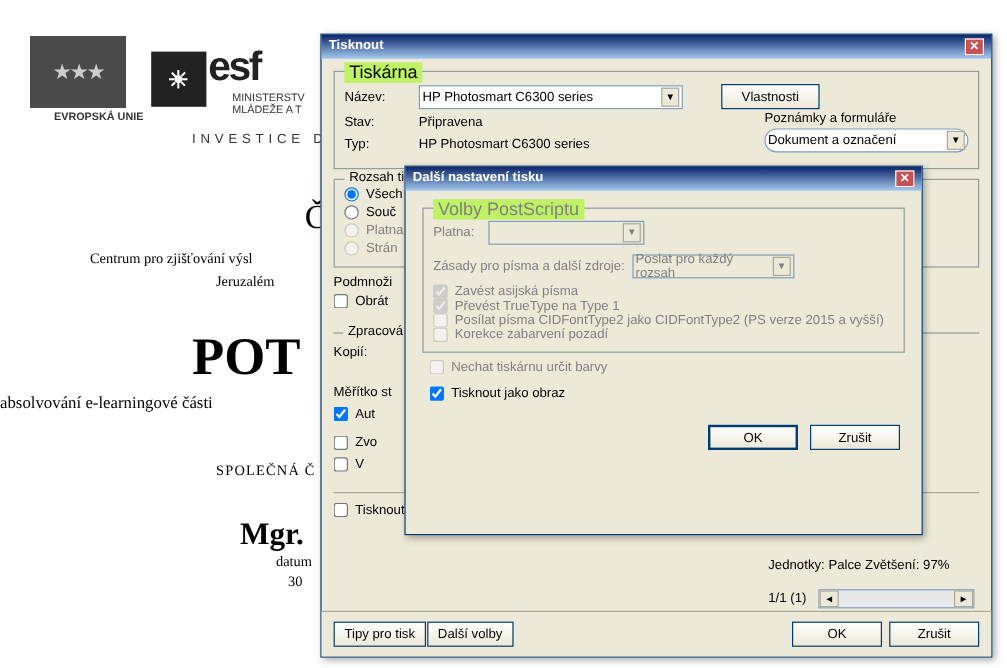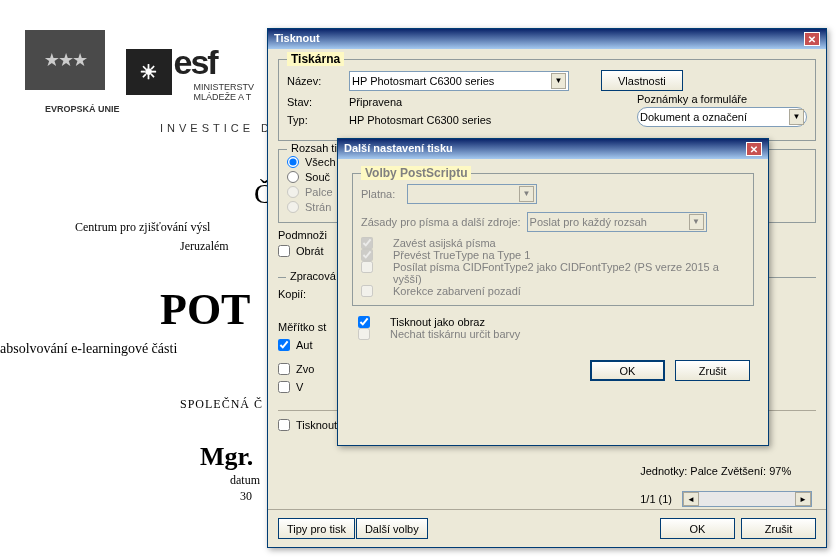--- a/index.html
+++ b/index.html
@@ -24,21 +24,21 @@
       align-items: center;
     }
     .logo-eu {
       width: 80px; height: 60px;
       background: #4a4a4a;
       display: flex; flex-direction: column;
       align-items: center; justify-content: center;
       color: #fff; font-size: 8px;
     }
     .logo-eu .stars { color: #ccc; font-size: 18px; letter-spacing: -2px; }
-    .logo-eu-label { font-size: 9px; color: #333; padding-top: 14px; text-align: center; font-weight: bold; margin-left: 20px; }
+    .logo-eu-label { font-size: 9px; color: #333; padding-top: 2px; text-align: center; font-weight: bold; margin-left: 20px; }
     .logo-esf {
       display: flex; align-items: center; gap: 2px;
     }
     .logo-esf-sq { width: 46px; height: 46px; background: #222; color: #fff; display: flex; align-items: center; justify-content: center; font-size: 20px; font-weight: bold; }
     .logo-esf-text { font-size: 34px; font-weight: 800; color: #222; letter-spacing: -2px; }
     .ministry { font-size: 9px; color: #333; padding-left: 4px; margin-left: 16px; }
     .invest {
       letter-spacing: 4px; font-size: 11px; color: #333; padding: 8px 0 0 160px;
     }
     .doc-centrum { padding: 10px 0 0 75px; font-size: 12px; font-family: 'Times New Roman', serif; }
@@ -72,24 +72,23 @@
     .titlebar .close { width: 16px; height: 14px; background: #c75050; color: #fff; text-align: center; font-size: 10px; line-height: 13px; border: 1px solid #fff; cursor: pointer; }
     .groupbox {
       border: 1px solid #919b9c;
       margin: 8px 10px;
       padding: 10px 8px 8px 8px;
       position: relative;
     }
     .groupbox .legend {
       position: absolute;
       top: -8px; left: 8px;
-      background: #fef9c3;
+      background: #bef264;
       padding: 0 4px;
-      font-size: 12px;
-      font-weight: bold;
+      font-size: 15px;
     }
     .row { display: flex; align-items: center; gap: 6px; margin-bottom: 5px; }
     .lbl { width: 56px; }
     .select {
       border: 1px solid #7f9db9;
       background: #fff;
       height: 20px;
       font-size: 11px;
       padding: 0 2px;
       display: flex; align-items: center; justify-content: space-between;
@@ -123,21 +122,21 @@
     .dlg2 {
       position: absolute;
       left: 337px; top: 138px;
       width: 432px; height: 308px;
       background: #ece9d8;
       border: 1px solid #003c74;
       box-shadow: 2px 2px 6px rgba(0,0,0,.35);
     }
     .dlg2 .body { padding: 8px 12px; }
     .disabled { color: #808080; }
-    .chkrow { display: flex; gap: 20px; margin: 0 0; }
+    .chkrow { display: flex; align-items: center; gap: 6px; margin: 0 0; }
     .dlg2 .btns { display: flex; gap: 10px; justify-content: flex-end; padding: 12px 18px; }
 
     .units { font-size: 11px; padding: 6px 0 0 0; }
     .pagepos { display: flex; align-items: center; gap: 10px; padding: 14px 0 0 0; }
     .scrollbar {
       width: 130px; height: 16px; border: 1px solid #7f9db9; background: #e8e8e8;
       display: flex; justify-content: space-between;
     }
     .scrollbar .sb-arr { width: 16px; background: #ece9d8; border: 1px solid #aca899; text-align: center; font-size: 8px; line-height: 13px; }
     .rozsah {
@@ -240,21 +239,21 @@
     <div class="row">
         <input type="radio" name="r" class="radio" checked="" style="">
         <span>Všech</span>
       </div>
     <div class="row">
         <input type="radio" name="r" class="radio" style="">
         <span>Souč</span>
       </div>
     <div class="row disabled">
         <input type="radio" name="r" class="radio" disabled="" style="">
-        <span>Palce</span>
+        <span>Platna</span>
       </div>
     <div class="row disabled">
         <input type="radio" name="r" class="radio" disabled="" style="">
         <span>Strán</span>
       </div>
   </div>
 
   <div class="podmnoz">
     <div>Podmnoži</div>
     <div class="row" style="margin-top:4px;">
@@ -324,21 +323,21 @@
       <span class="legend disabled">Volby PostScriptu</span>
       <div class="row disabled">
         <span style="width:40px;">Platna:</span>
         <div class="select" style="width:130px; background:#ece9d8;">
           <span></span>
             <span class="arr">▼</span>
         </div>
       </div>
       <div class="row disabled" style="margin-top:8px;">
         <span>Zásady pro písma a další zdroje:</span>
-        <div class="select" style="width:180px; background:#ece9d8;align-items:center;">
+        <div class="select" style="width:135px; background:#ece9d8;align-items:center;">
           <span>Poslat pro každý rozsah</span>
           <span class="arr">▼</span>
         </div>
       </div>
       <div class="chkrow disabled">
           <input type="checkbox" class="chk" checked="" disabled="" style="">
           <span>Zavést asijská písma</span>
         </div>
       <div class="chkrow disabled">
           <input type="checkbox" class="chk" checked="" disabled="" style="">
@@ -346,26 +345,26 @@
         </div>
       <div class="chkrow disabled">
           <input type="checkbox" class="chk" disabled="" style="">
           <span>Posílat písma CIDFontType2 jako CIDFontType2 (PS verze 2015 a vyšší)</span>
         </div>
       <div class="chkrow disabled">
           <input type="checkbox" class="chk" disabled="" style="">
           <span>Korekce zabarvení pozadí</span>
         </div>
     </div>
+    <div class="chkrow disabled" style="padding-left:8px;">
+        <input type="checkbox" class="chk" disabled="" style="">
+        <span>Nechat tiskárnu určit barvy</span>
+      </div>
     <div class="chkrow" style="padding-left:8px; margin-top:10px;">
         <input type="checkbox" class="chk" checked="" style="">
         <span>Tisknout jako obraz</span>
       </div>
-    <div class="chkrow disabled" style="padding-left:8px;">
-        <input type="checkbox" class="chk" disabled="" style="">
-        <span>Nechat tiskárnu určit barvy</span>
-      </div>
   </div>
   <div class="btns">
     <button class="btn" style="width:75px; border:2px solid #003c74;">OK</button>
     <button class="btn" style="width:75px;">Zrušit</button>
   </div>
 </div>
 
 </body></html>

